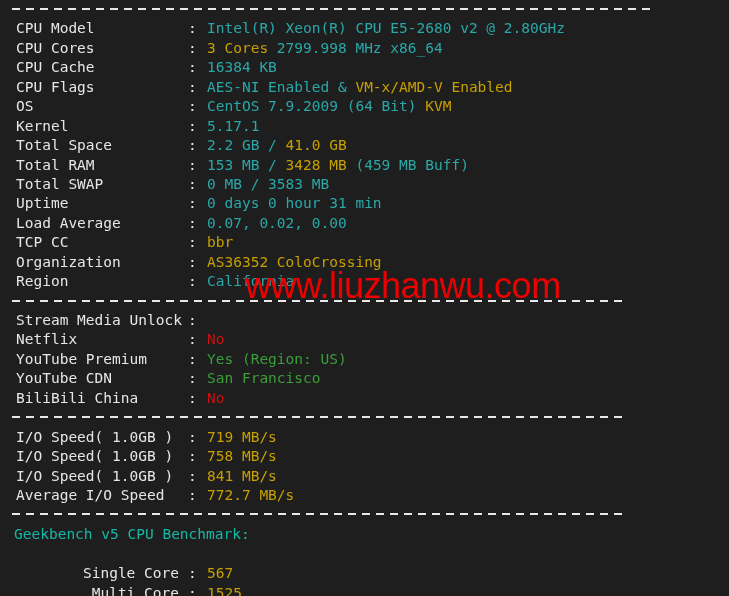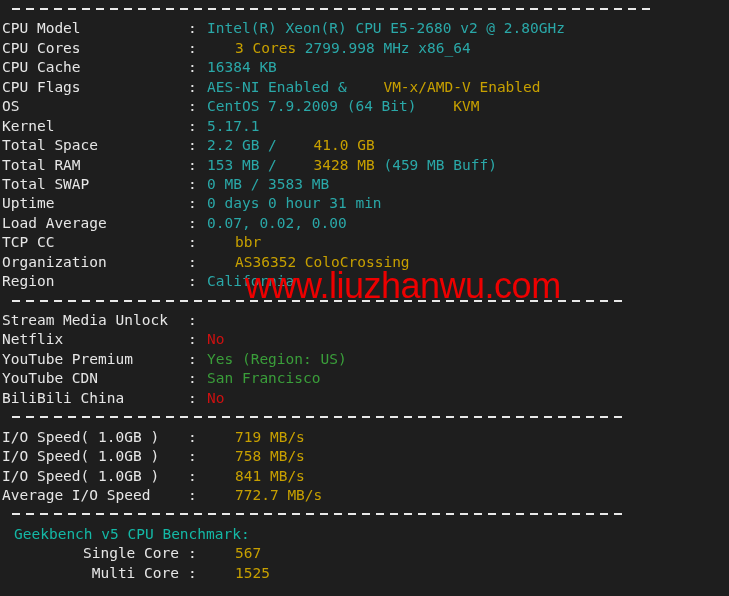--- a/index.html
+++ b/index.html
@@ -25,39 +25,40 @@
     padding: 0;
   }
   .row {
     display: block;
     white-space: pre;
     height: 19.45px;
   }
   .label {
     display: inline-block;
     width: 188px;
-    padding-left: 2px;
+    padding-left: 16px;
     box-sizing: border-box;
     color: #e6e6e6;
     white-space: pre;
   }
   .label.indent {
     text-align: right;
     padding-right: 9px;
     padding-left: 0;
+    margin-top: 20px;
   }
   .colon {
     display: inline-block;
     width: 19px;
     color: #e6e6e6;
   }
   .val { white-space: pre; }
 
   .c-cyan   { color: #2aa8a8; }
-  .c-yellow { color: #c7a000; margin-left: 28px; }
+  .c-yellow { color: #c7a000; }
   .c-green  { color: #3a9e3a; }
   .c-red    { color: #cc1111; text-align: right; }
   .c-white  { color: #e6e6e6; }
 
   .sep {
     height: 19.45px;
     position: relative;
   }
   .sep .rule {
     position: absolute;

